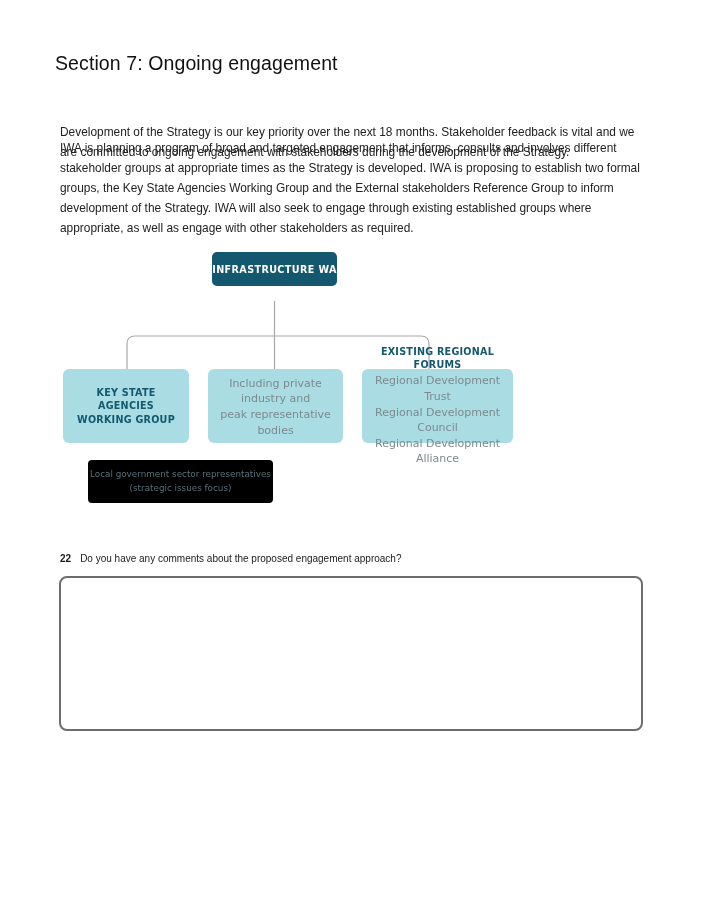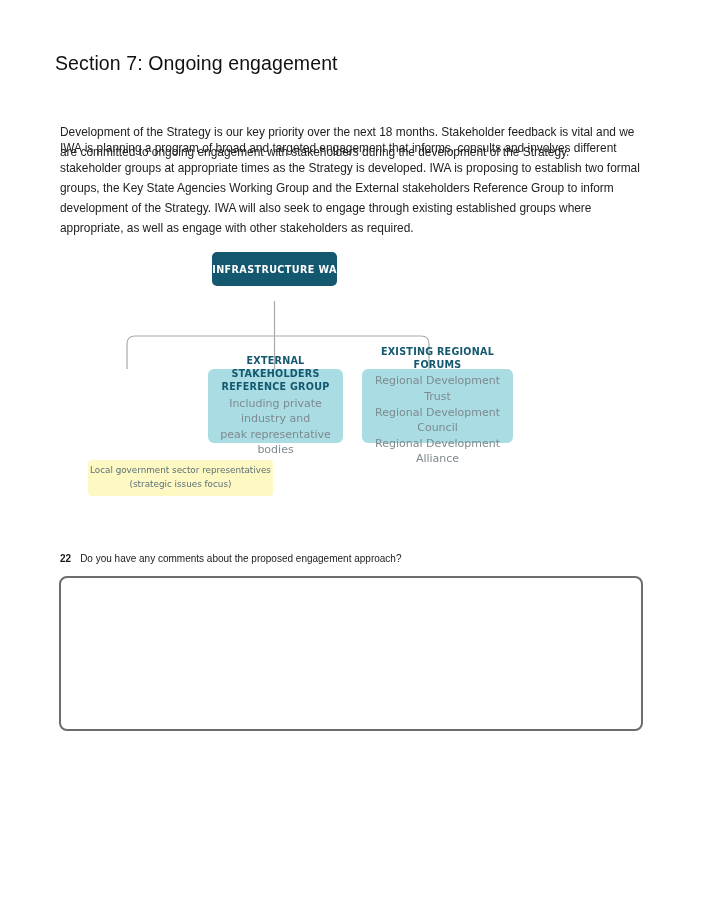--- a/index.html
+++ b/index.html
@@ -88,22 +88,22 @@
   .group-subtitle {
     margin-top: 2px;
     color: #7E8A8E;
     font-size: 11px;
     line-height: 1.42;
     white-space: pre-line;
   }
   .note-box {
     position: absolute;
     top: 210px;
-    height: 36px;
-    background: #fef9c3;
+    height: 43px;
+    background: #000000;
     border-radius: 4px;
     display: flex;
     align-items: center;
     justify-content: center;
     text-align: center;
     color: #5B7078;
     font-size: 8.8px;
     line-height: 1.55;
     white-space: pre-line;
   }
@@ -158,25 +158,27 @@
 
     <svg class="connector-svg" viewBox="0 0 705 262" xmlns="http://www.w3.org/2000/svg">
       <path d="M274.5 51 V119" stroke="#A8A8A8" stroke-width="1.2" fill="none"></path>
       <path d="M127 119 V94 Q127 86 135 86 H421 Q429 86 429 94 V119" stroke="#A8A8A8" stroke-width="1.2" fill="none"></path>
     </svg>
 
     <div class="root-box">
       <span>INFRASTRUCTURE WA</span>
     </div>
 
+    <div class="group-box group-box-1">
+      <div class="group-title">KEY STATE
+AGENCIES
+WORKING GROUP</div>
+    </div>
 
     <div class="group-box group-box-2">
-      <div class="group-title">EXTERNAL
-STAKEHOLDERS
-REFERENCE GROUP</div>
       <div class="group-subtitle">Including private industry and
 peak representative bodies</div>
     </div>
 
     <div class="group-box group-box-3">
       <div class="group-title">EXISTING REGIONAL
 FORUMS</div>
       <div class="group-subtitle">Regional Development Trust
 Regional Development Council
 Regional Development Alliance</div>

